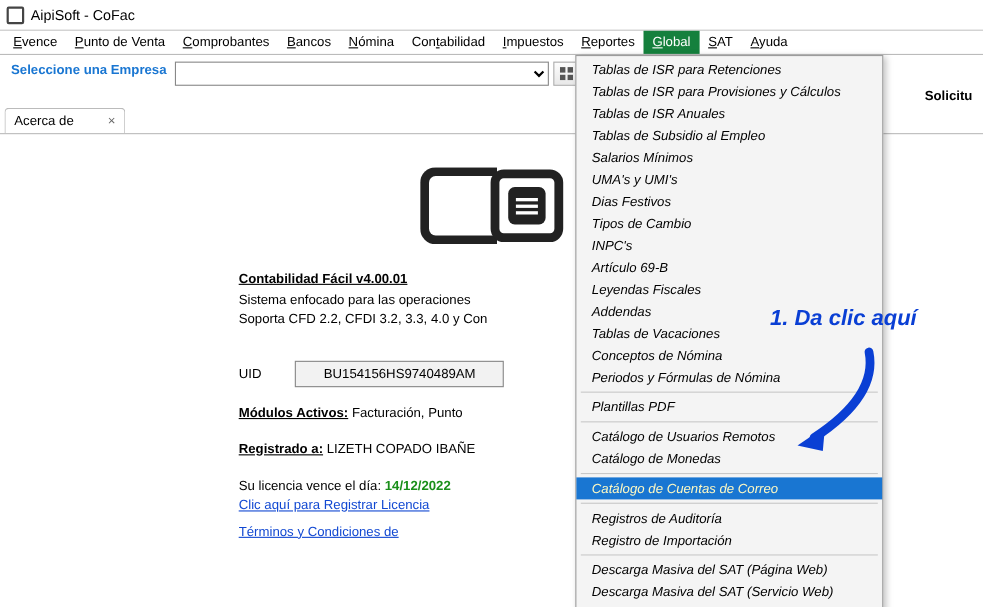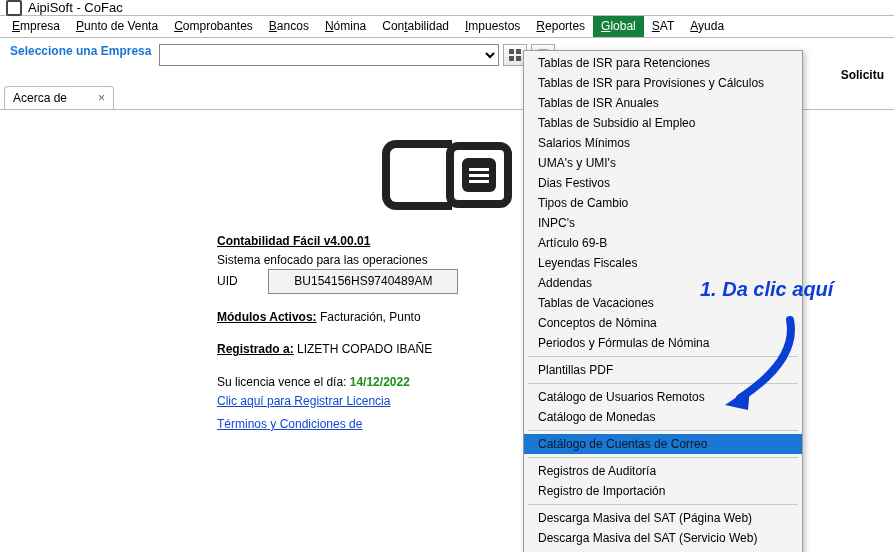--- a/index.html
+++ b/index.html
@@ -9,21 +9,21 @@
     font-family: "Segoe UI", Tahoma, sans-serif;
     font-size: 12px;
     background: #fff;
     color: #000;
     overflow: hidden;
     position: relative;
   }
   .titlebar {
     display: flex;
     align-items: center;
-    height: 16px;
+    height: 28px;
     padding: 0 6px;
     background: #fff;
     border-bottom: 1px solid #bbb;
     font-size: 13px;
   }
   .titlebar .icon {
     width: 16px; height: 16px; margin-right: 6px;
     border: 2px solid #444; border-radius: 2px;
     display: inline-flex; align-items: center; justify-content: center;
   }
@@ -134,21 +134,21 @@
   .info-block {
     width: 460px;
     margin: 22px auto 0 auto;
     line-height: 1.55;
     font-size: 12px;
   }
   .info-block .head {
     font-weight: 700;
     text-decoration: underline;
   }
-  .uid-row { }
+  .uid-row { margin-top: 28px; }
   .uid-label { display:inline-block; width: 48px; }
   .uid-box {
     display: inline-block;
     border: 1px solid #888;
     background: #f2f2f2;
     padding: 2px 12px;
     min-width: 190px;
     text-align: center;
   }
   .lbl-u { font-weight: 700; text-decoration: underline; }
@@ -163,24 +163,25 @@
     background: #f4f4f4;
     border: 1px solid #9c9c9c;
     box-shadow: 2px 2px 6px rgba(0,0,0,.25);
     padding: 2px 0;
     font-size: 12px;
   }
   .dropdown .ditem {
     padding: 3px 14px;
     cursor: default;
     white-space: nowrap;
+    font-style: italic;
   }
   .dropdown .ditem.sel {
     background: #1976d2;
-    color: #0f172a;
+    color: #fef9c3;
   }
   .dropdown .sep {
     height: 1px;
     background: #c8c8c8;
     margin: 3px 4px;
   }
   .callout {
     position: absolute;
     top: 278px;
     left: 700px;
@@ -199,21 +200,21 @@
 </style>
 </head>
 <body>
 
 <div class="titlebar">
   <span class="icon"></span>
   <span>AipiSoft - CoFac</span>
 </div>
 
 <div class="menubar">
-  <div class="mitem"><span class="ul">E</span><span>mpresa</span></div>
+  <div class="mitem"><span class="ul">E</span><span>vence</span></div>
   <div class="mitem"><span class="ul">P</span><span>unto de Venta</span></div>
   <div class="mitem"><span class="ul">C</span><span>omprobantes</span></div>
   <div class="mitem"><span class="ul">B</span><span>ancos</span></div>
   <div class="mitem"><span class="ul">N</span><span>ómina</span></div>
   <div class="mitem"><span>Con</span><span class="ul">t</span><span>abilidad</span></div>
   <div class="mitem"><span class="ul">I</span><span>mpuestos</span></div>
   <div class="mitem"><span class="ul">R</span><span>eportes</span></div>
   <div class="mitem active"><span class="ul">G</span><span>lobal</span></div>
   <div class="mitem"><span class="ul">S</span><span>AT</span></div>
   <div class="mitem"><span class="ul">A</span><span>yuda</span></div>
@@ -259,20 +260,21 @@
             <span></span>
             <span></span>
           </div>
       </div>
     </div>
   </div>
 
   <div class="info-block">
     <div class="head">Contabilidad Fácil v4.00.01</div>
     <div>Sistema enfocado para las operaciones</div>
+    <div>Soporta CFD 2.2, CFDI 3.2, 3.3, 4.0 y Con</div>
 
     <div class="uid-row">
       <span class="uid-label">UID</span>
       <span class="uid-box">BU154156HS9740489AM</span>
     </div>
 
     <div class="row2">
       <span class="lbl-u">Módulos Activos:</span>
       <span>Facturación, Punto</span>
     </div>

